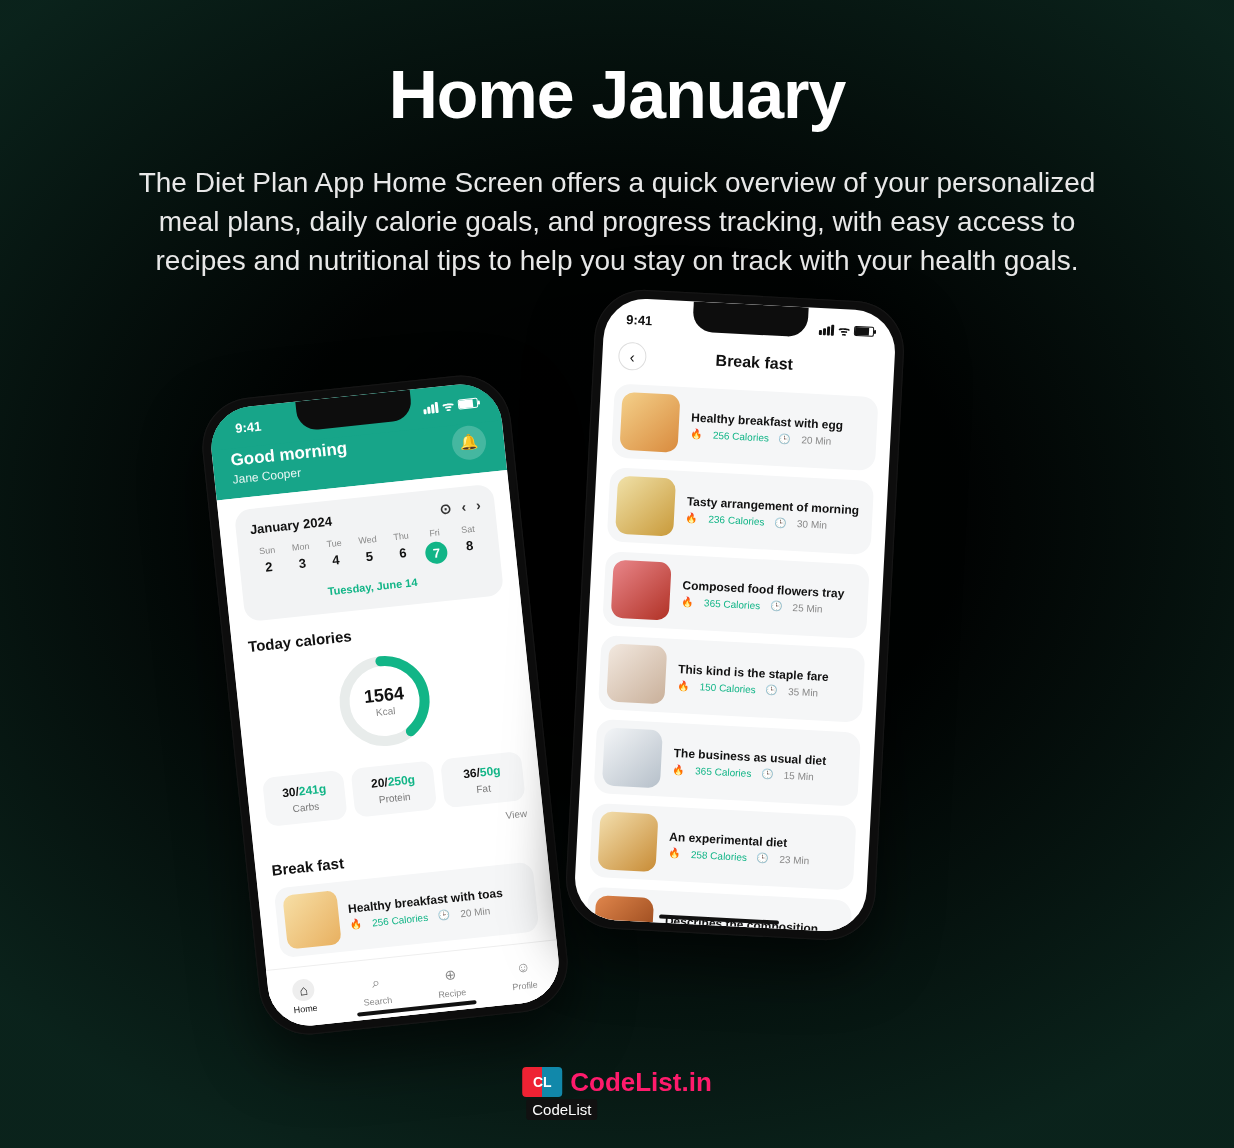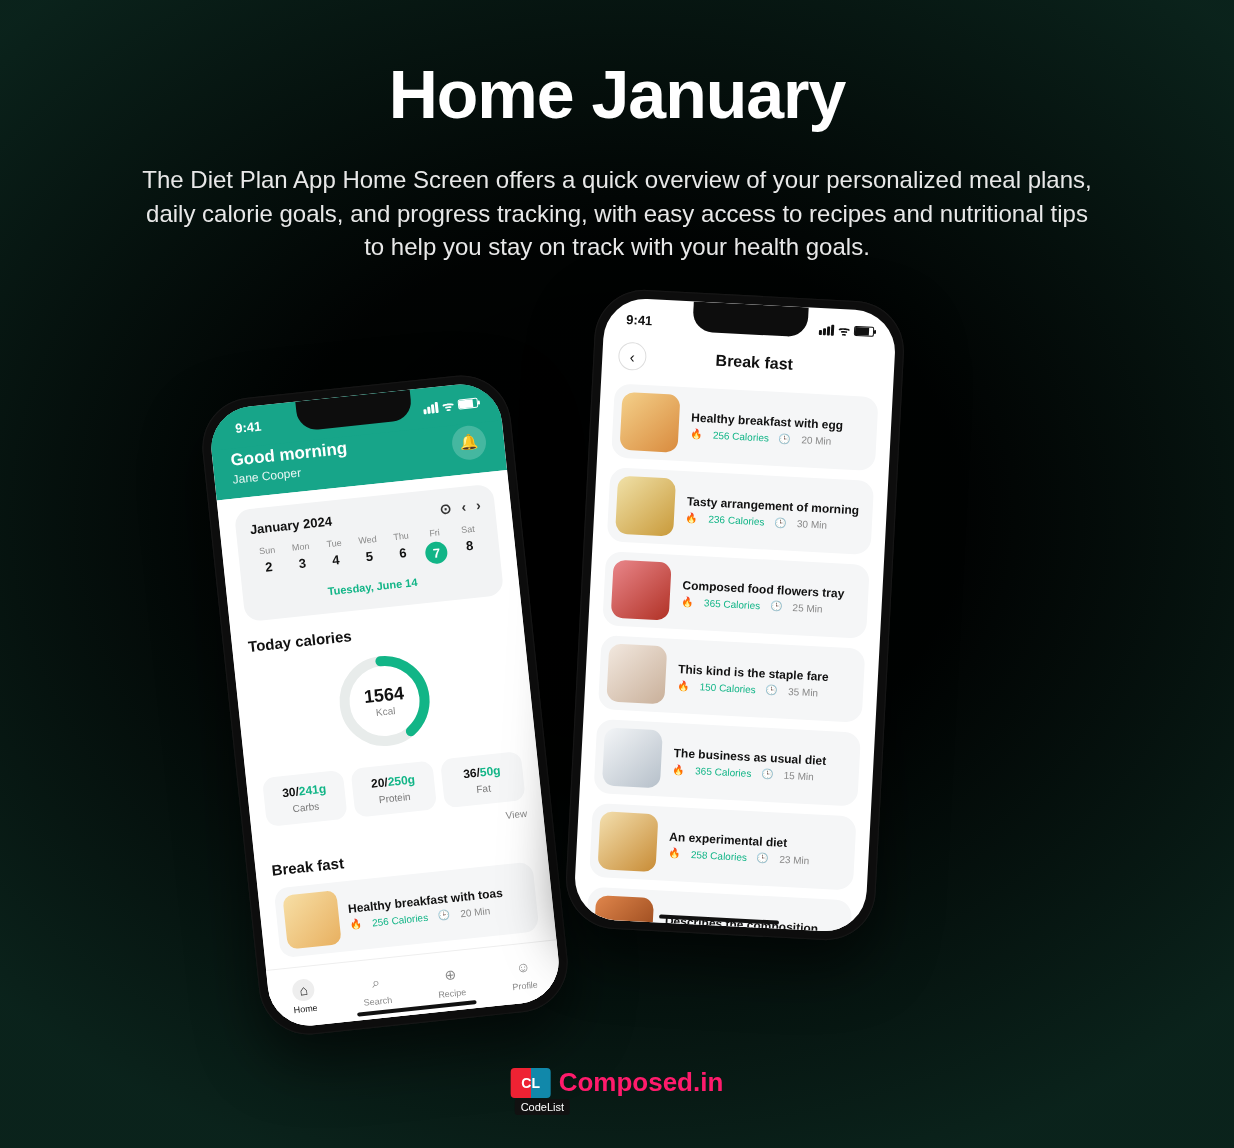--- a/index.html
+++ b/index.html
@@ -10,21 +10,21 @@
       radial-gradient(ellipse 70% 60% at 50% 45%, rgba(0,0,0,0.95) 0%, rgba(0,0,0,0.9) 40%, rgba(10,40,30,0.55) 100%),
       linear-gradient(#0b1c18,#0b1c18),
       linear-gradient(90deg, rgba(0,80,60,.18) 1px, transparent 1px),
       linear-gradient(rgba(0,80,60,.18) 1px, transparent 1px);
     background-size: 100% 100%, 100% 100%, 140px 140px, 140px 140px;
     background-blend-mode: normal, normal, screen, screen;
     color:#fff; position:relative;
   }
 
   .hero-title { text-align:center; font-size:68px; font-weight:800; margin-top:55px; letter-spacing:-1px; }
-  .hero-desc  { text-align:center; font-size:24px; font-weight:400; line-height:1.4; max-width:960px; margin:30px auto 0; color:#e8e8e8; }
+  .hero-desc  { text-align:center; font-size:28px; font-weight:400; line-height:1.4; max-width:960px; margin:30px auto 0; color:#e8e8e8; }
 
   
   .stage { position:absolute; top:290px; left:0; right:0; height:820px; }
 
   .phone {
     position:absolute; width:310px; height:640px; background:#0d0d0d;
     border-radius:50px; padding:9px;
     box-shadow: 0 25px 60px rgba(0,0,0,.6), inset 0 0 2px rgba(255,255,255,.15);
   }
   .screen { width:100%; height:100%; border-radius:42px; overflow:hidden; background:#fff; position:relative; color:#111; }
@@ -107,25 +107,25 @@
   .sigs { display:flex; gap:4px; align-items:center; }
   .sigbars{ display:inline-flex; gap:1px; align-items:flex-end; }
   .sigbars i{ width:3px; background:currentColor; border-radius:1px; }
   .sigbars i:nth-child(1){height:5px} .sigbars i:nth-child(2){height:7px}
   .sigbars i:nth-child(3){height:9px} .sigbars i:nth-child(4){height:11px}
   .batt{ width:20px; height:10px; border:1.5px solid currentColor; border-radius:2px; position:relative;}
   .batt::after{content:""; position:absolute; right:-3px; top:2px; width:2px; height:4px; background:currentColor; border-radius:1px;}
   .batt i{ display:block; height:100%; width:75%; background:currentColor; }
 
   
-  .wm { position:absolute; bottom:50px; left:50%; transform:translateX(-50%); display:flex; align-items:center; gap:8px;}
+  .wm { position:absolute; bottom:50px; left:50%; transform:translateX(-50%); display:flex; gap:8px;}
   .wm .logo{ width:40px; height:30px; background:linear-gradient(90deg,#e23 50%,#18a 50%); border-radius:4px;
              display:flex; align-items:center; justify-content:center; font-weight:900; color:#fff; font-size:14px;}
   .wm .t{ font-size:26px; font-weight:700; color:#ff1b6c; }
-  .wm .sub{ position:absolute; top:32px; left:4px; background:#111; color:#fff; font-size:11px; padding:2px 6px; border-radius:3px;}
+  .wm .sub{ position:absolute; top:32px; left:4px; background:#111; color:#fff; font-size:15px; padding:2px 6px; border-radius:3px;}
 </style>
 </head>
 <body>
 
 <h1 class="hero-title">Home January</h1>
 <p class="hero-desc">The Diet Plan App Home Screen offers a quick overview of your personalized meal plans, daily calorie goals, and progress tracking, with easy access to recipes and nutritional tips to help you stay on track with your health goals.</p>
 
 <div class="stage">
 
   <div class="phone phoneA">
@@ -372,15 +372,15 @@
           </div>
         </div>
       <div class="homebar"></div>
     </div>
   </div>
 
 </div>
 
 <div class="wm">
   <div class="logo">CL</div>
-  <div class="t">Composed.in</div>
+  <div class="t">CodeList.in</div>
   <div class="sub">CodeList</div>
 </div>
 
 </body></html>

